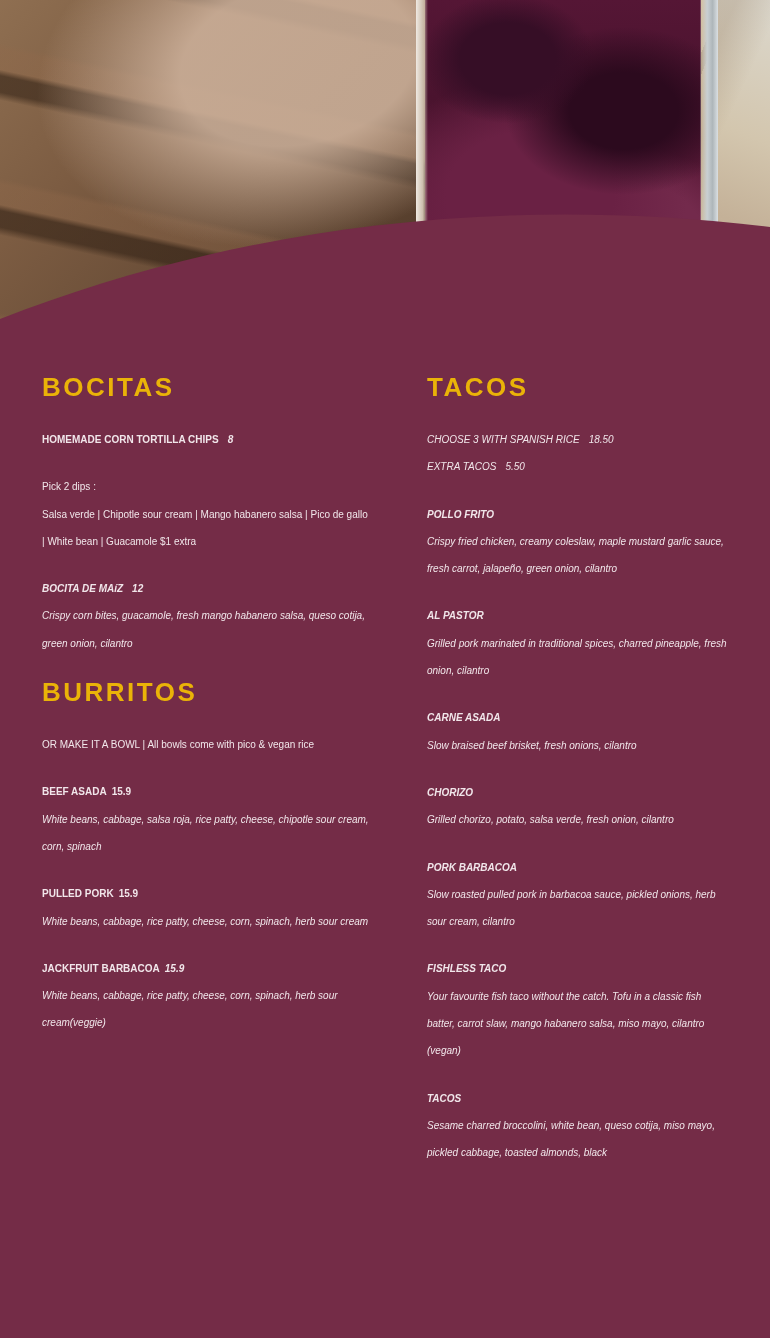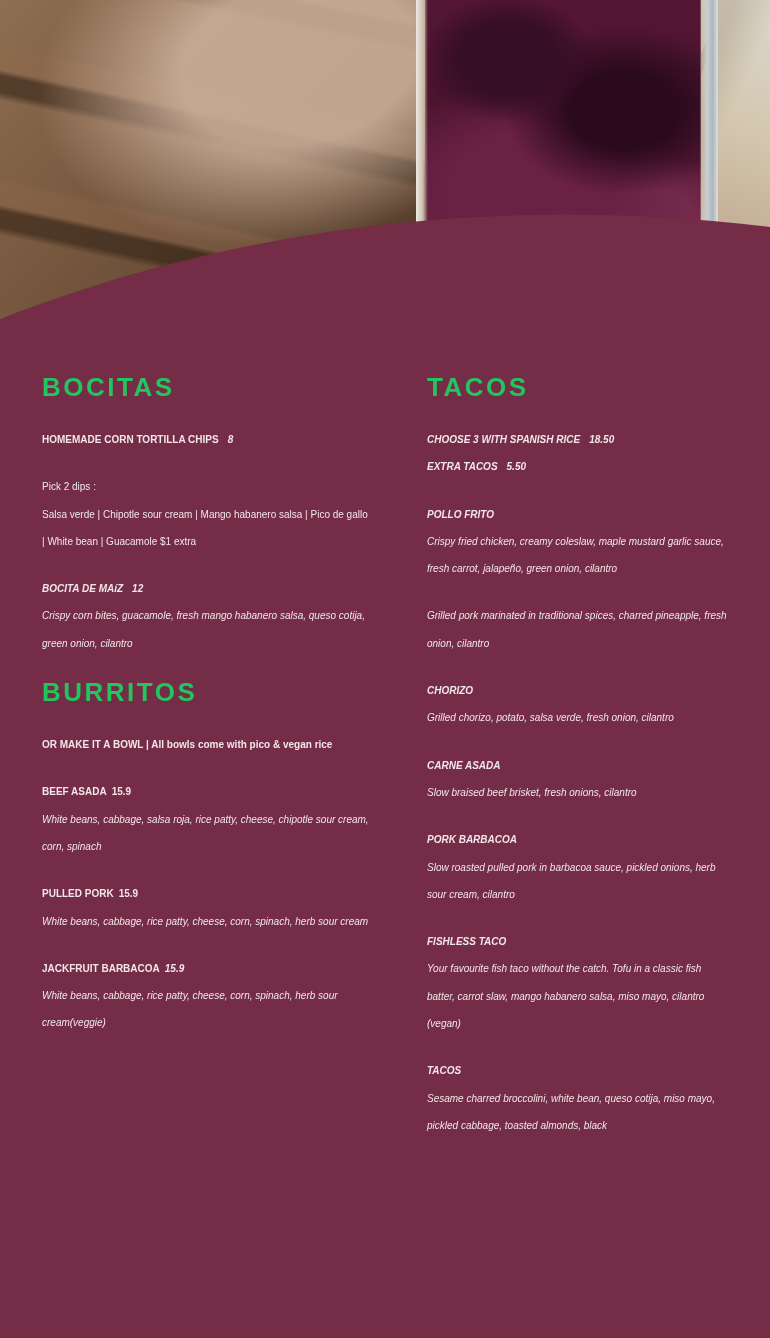--- a/index.html
+++ b/index.html
@@ -67,27 +67,27 @@
     background: #742c47;
     display: grid;
     grid-template-columns: 330px 303px;
     column-gap: 55px;
     padding: 0 40px 40px 42px;
     align-items: start;
   }
   .col { padding-top: 32px; }
   h2 {
     font-size: 26px; font-weight: 700; letter-spacing: 2.5px;
-    color: #22c55e; line-height: 30px; margin: 0 0 24px;
+    color: #eab308; line-height: 30px; margin: 0 0 24px;
   }
   h2.spaced { }
   .item, .note { margin: 0 0 20px; font-size: 10px; line-height: 27.3px; }
   .title { font-weight: 700; }
   .italic { font-style: italic; }
-  .bold { font-weight: 700; }
+  .bold { font-weight: 400; }
   .price { margin-left: 9px; }
   .desc { font-style: italic; font-weight: 400; }
 </style>
 </head>
 <body>
 
 <div class="hero">
   <div class="wood"></div>
   <div class="bowl-shadow"></div>
   <div class="bowl"></div>
@@ -157,31 +157,32 @@
         <span><span>CHOOSE 3 WITH SPANISH RICE</span><span class="price">18.50</span></span><br>
         <span><span>EXTRA TACOS</span><span class="price">5.50</span></span>
       </p>
 
       <div class="item">
         <div class="title italic">POLLO FRITO</div>
         <div class="desc">Crispy fried chicken, creamy coleslaw, maple mustard garlic sauce, fresh carrot, jalapeño, green onion, cilantro</div>
       </div>
 
       <div class="item">
+        <div class="title italic">AL PASTOR</div>
         <div class="desc">Grilled pork marinated in traditional spices, charred pineapple, fresh onion, cilantro</div>
+      </div>
+
+      <div class="item">
+        <div class="title italic">CARNE ASADA</div>
+        <div class="desc">Slow braised beef brisket, fresh onions, cilantro</div>
       </div>
 
       <div class="item">
         <div class="title italic">CHORIZO</div>
         <div class="desc">Grilled chorizo, potato, salsa verde, fresh onion, cilantro</div>
-      </div>
-
-      <div class="item">
-        <div class="title italic">CARNE ASADA</div>
-        <div class="desc">Slow braised beef brisket, fresh onions, cilantro</div>
       </div>
 
       <div class="item">
         <div class="title italic">PORK BARBACOA</div>
         <div class="desc">Slow roasted pulled pork in barbacoa sauce, pickled onions, herb sour cream, cilantro</div>
       </div>
 
       <div class="item">
         <div class="title italic">FISHLESS TACO</div>
         <div class="desc">Your favourite fish taco without the catch. Tofu in a classic fish batter, carrot slaw, mango habanero salsa, miso mayo, cilantro (vegan)</div>

